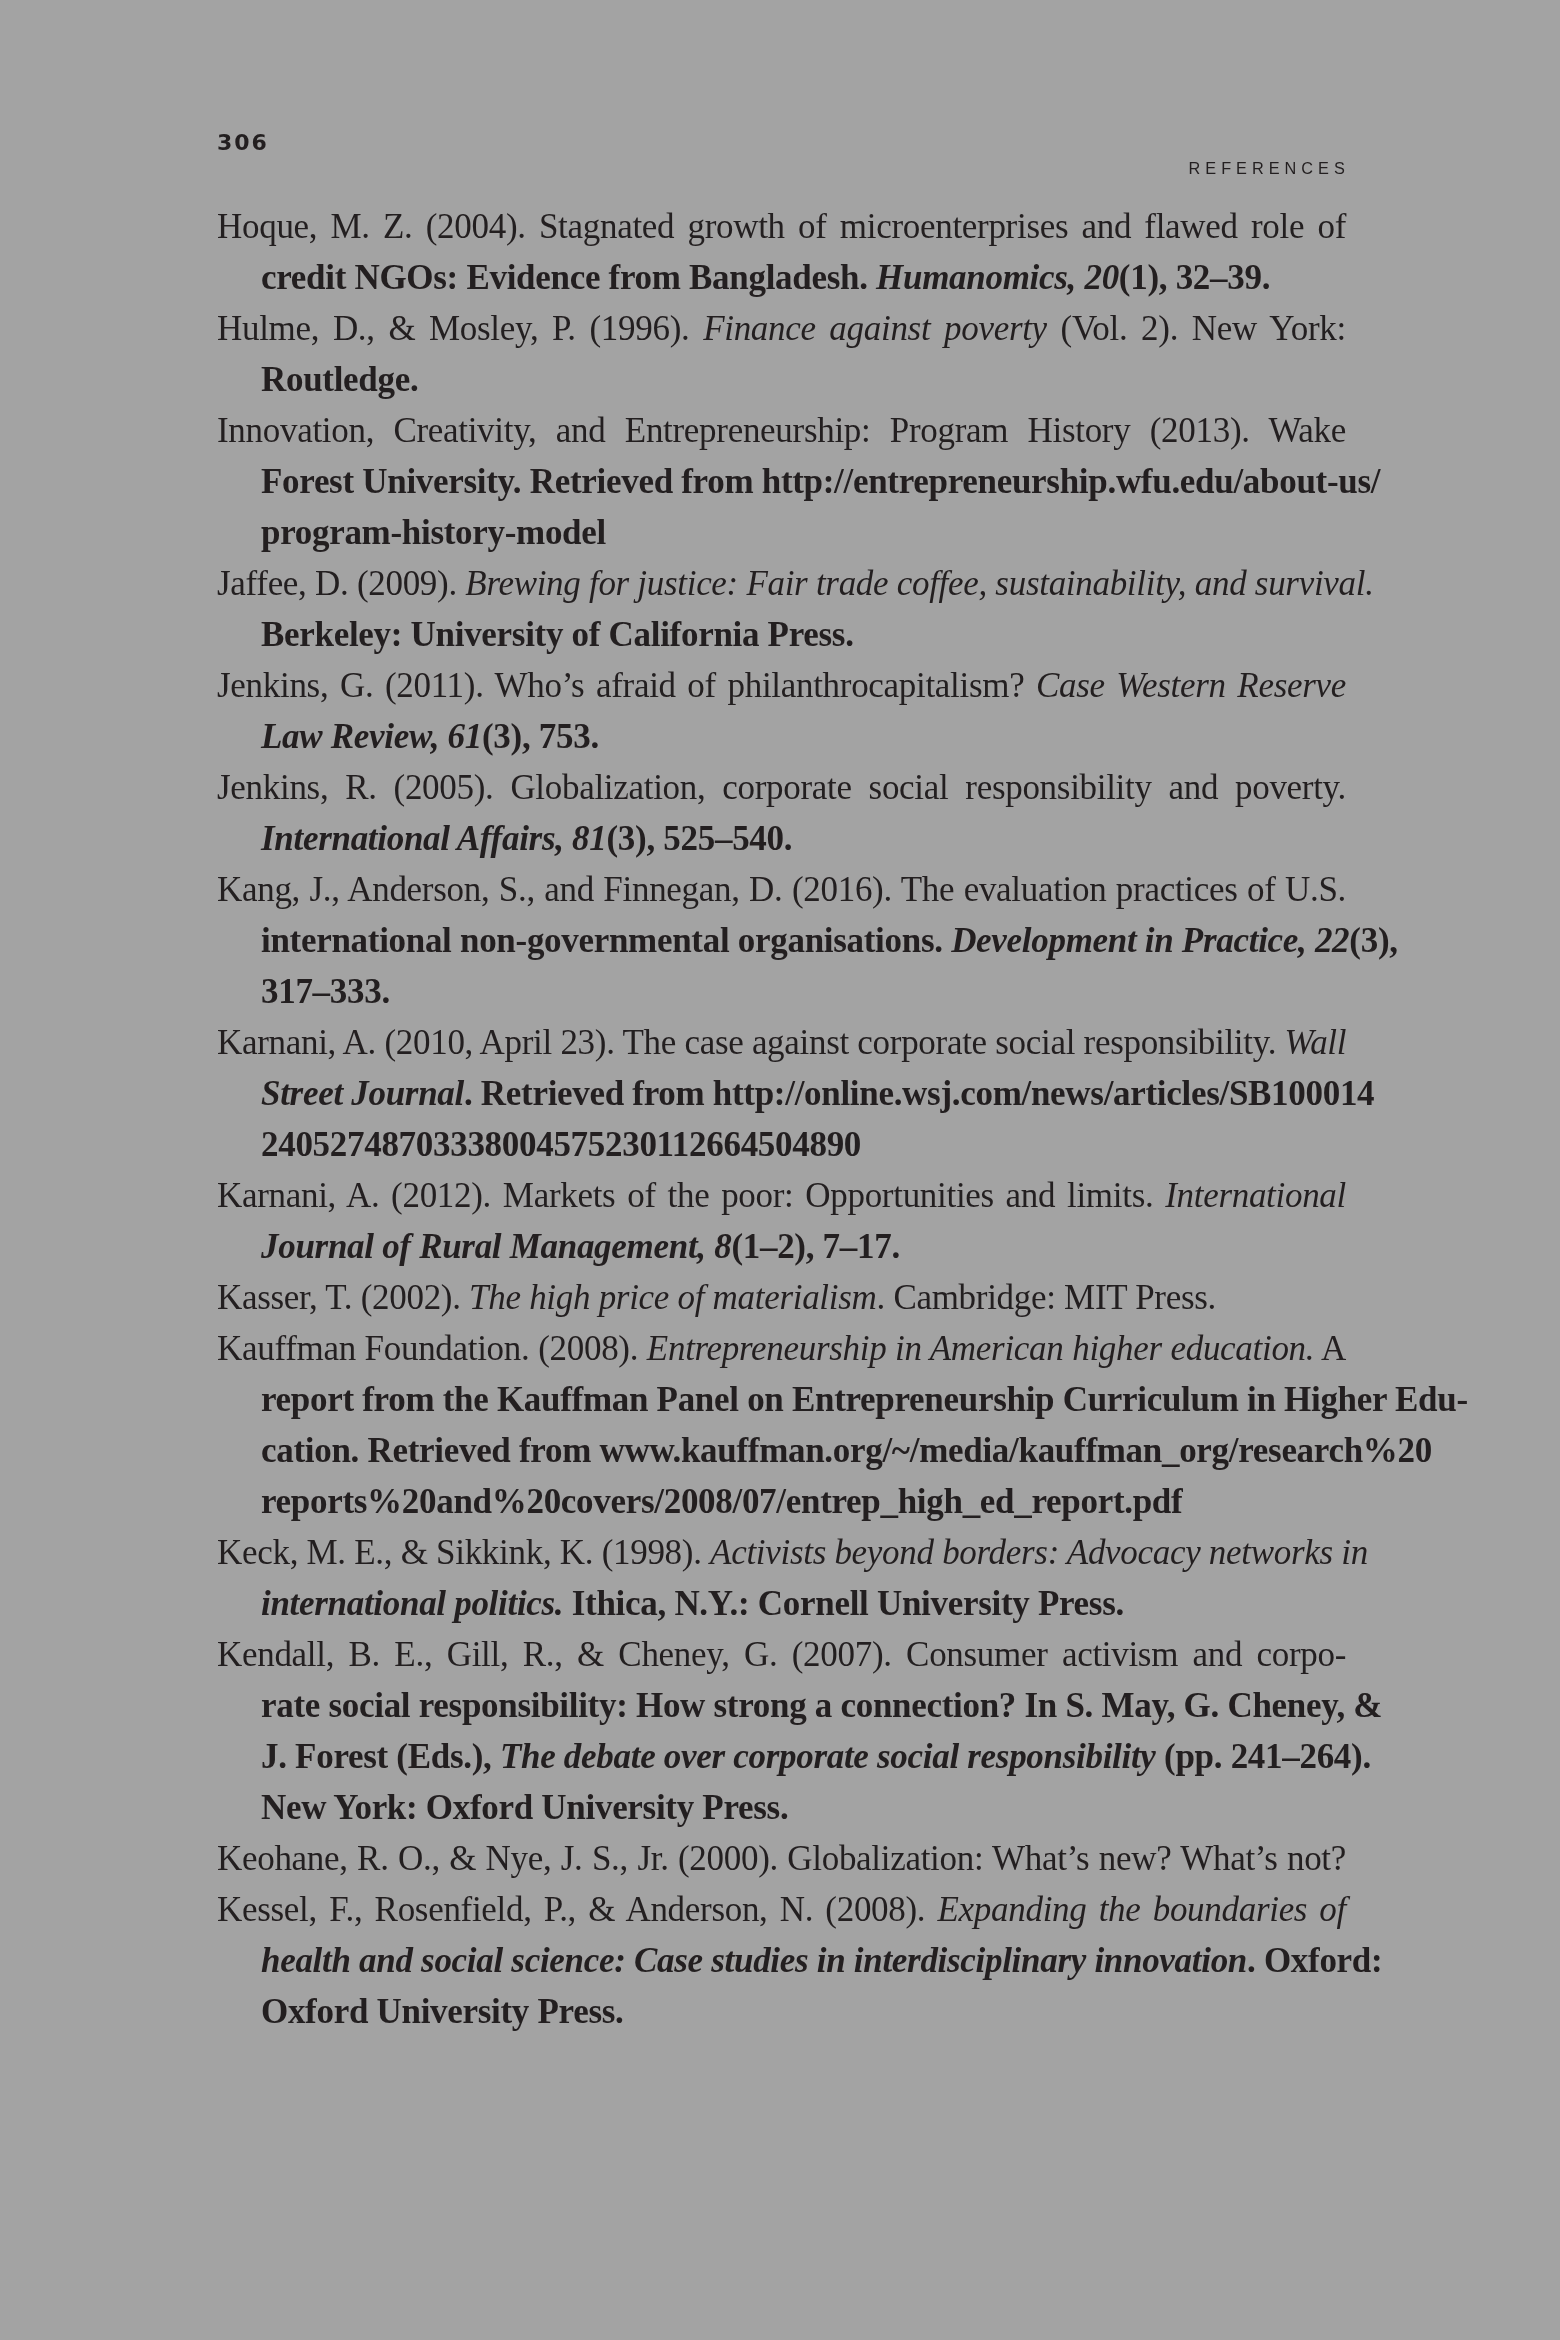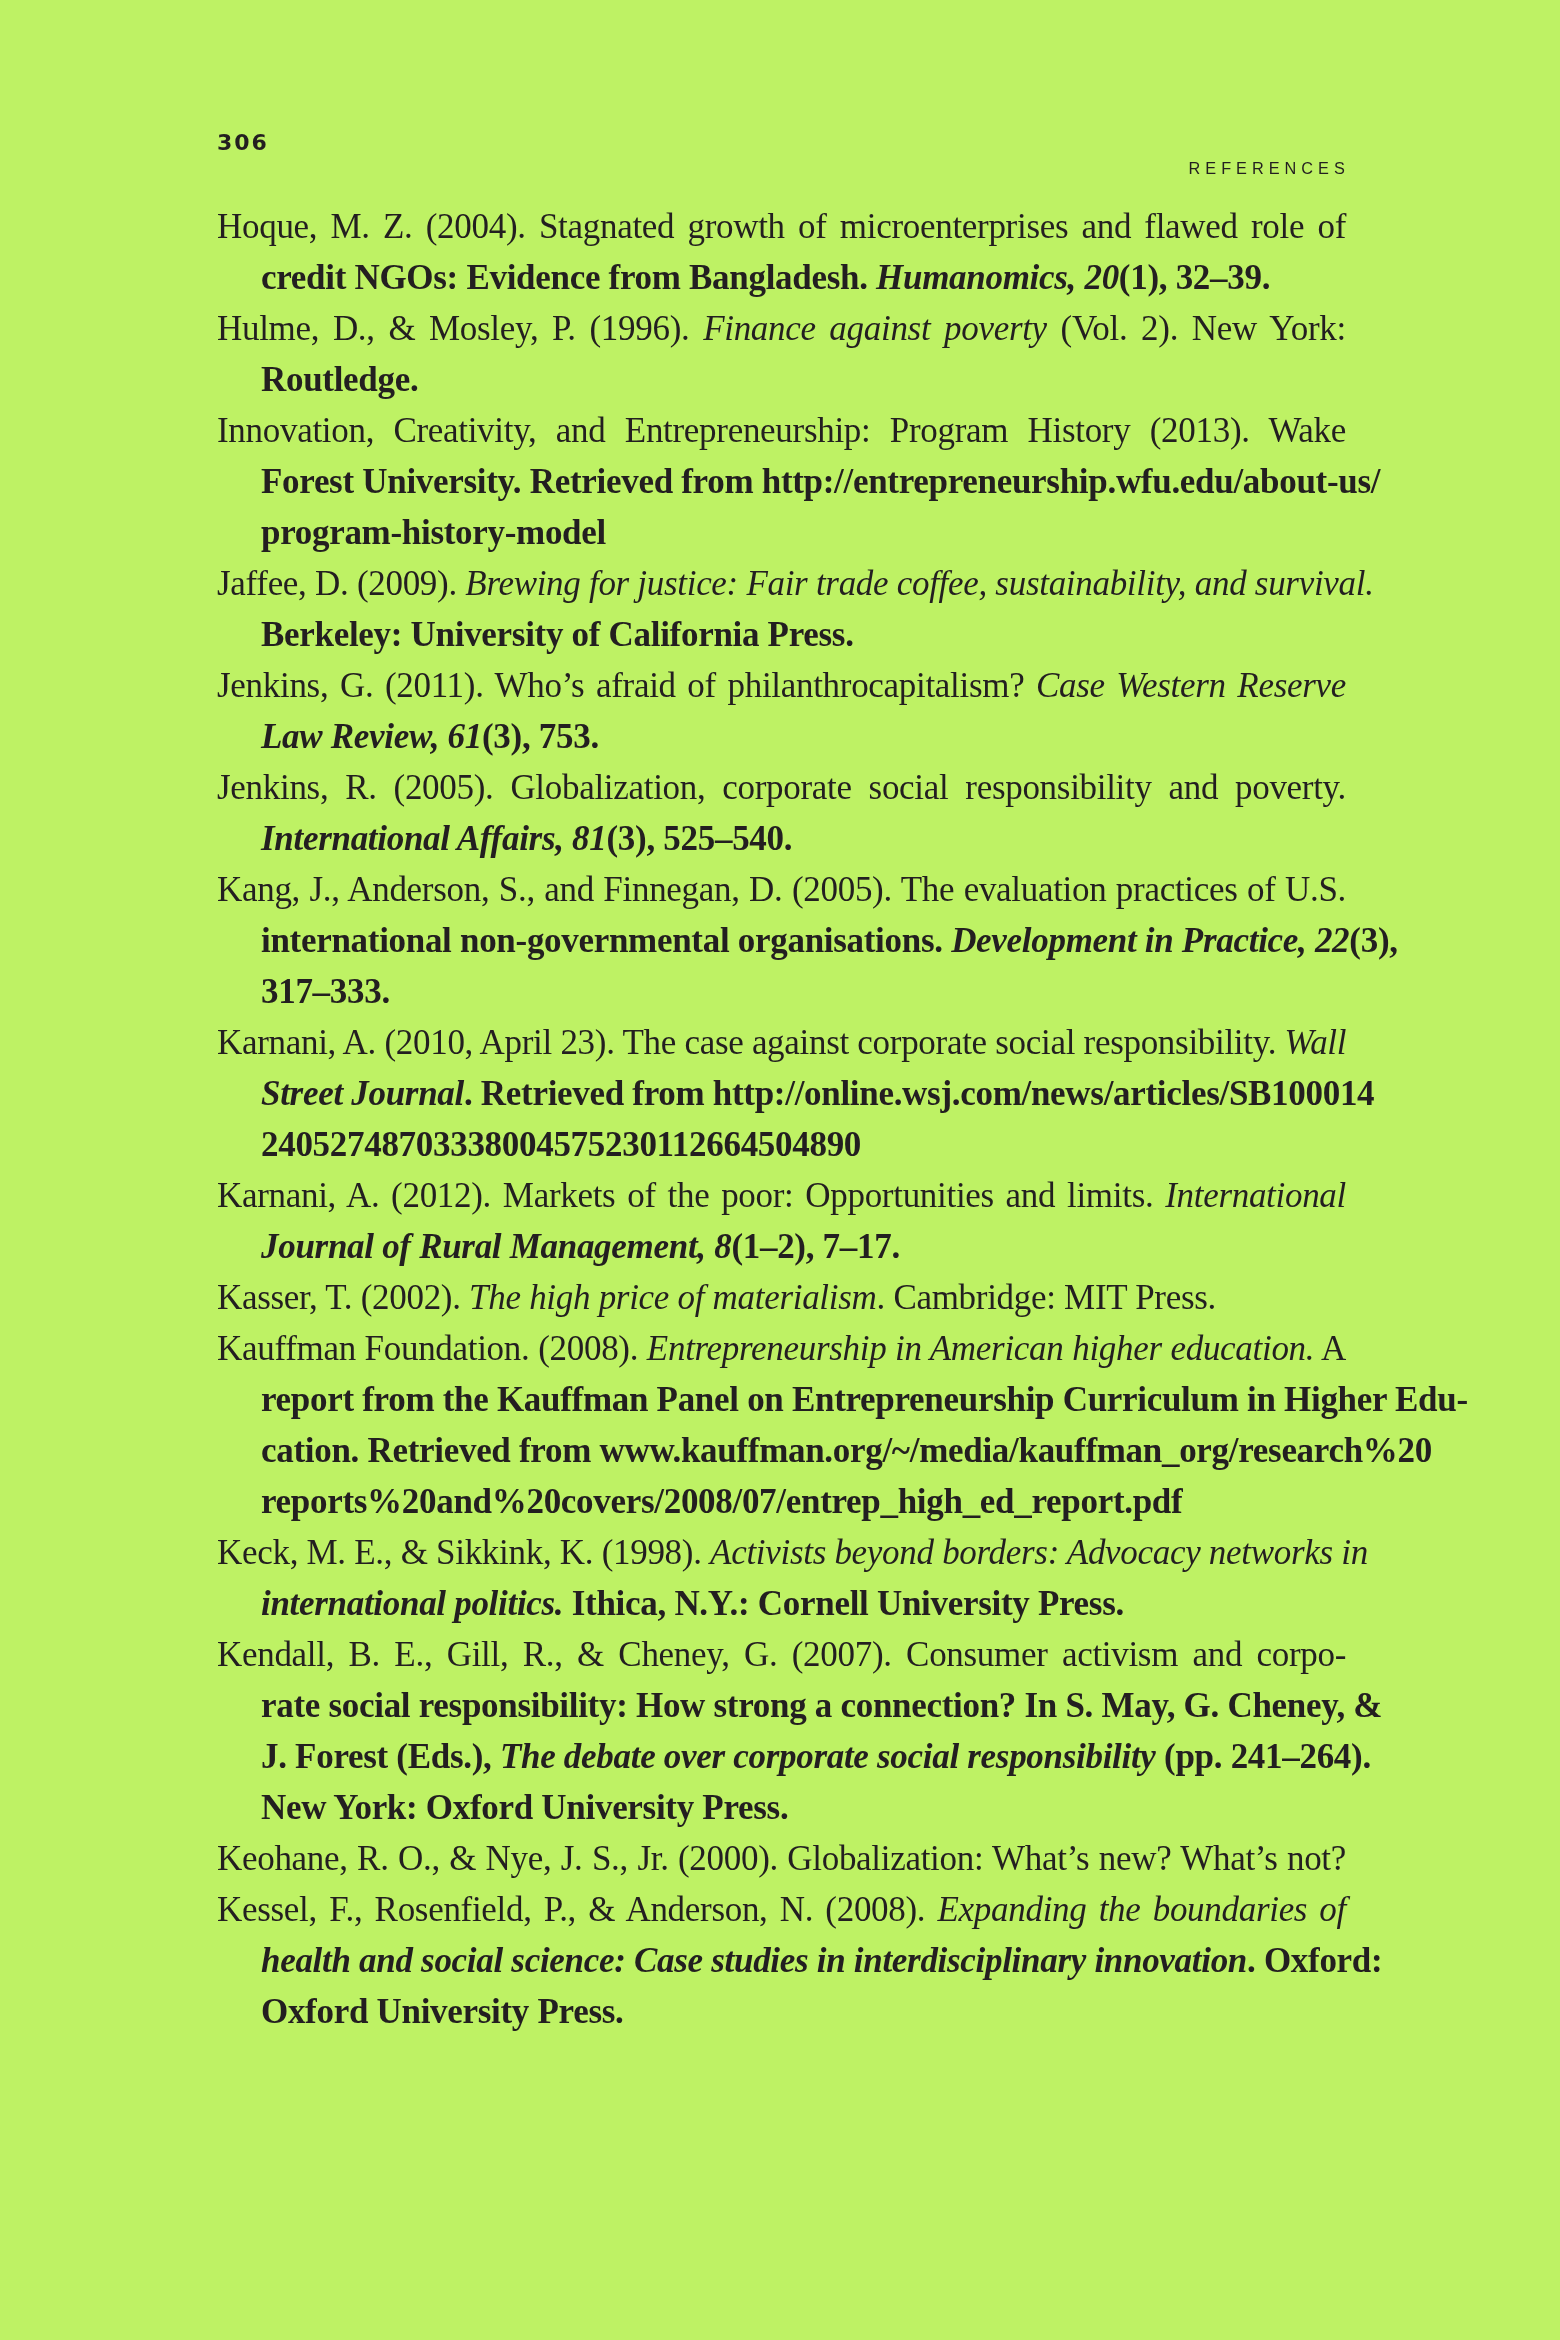--- a/index.html
+++ b/index.html
@@ -1,17 +1,17 @@
 <!DOCTYPE html>
 <html><head>
 <meta charset="utf-8">
 <style>
   html, body { margin: 0; padding: 0; background: #ffffff; }
   body { width: 1561px; height: 2341px; position: relative; overflow: hidden; }
-  .page { position: absolute; left: 0; top: 0; width: 1561px; height: 2341px; background: #bef264; color: #231f20; }
+  .page { position: absolute; left: 0; top: 0; width: 1561px; height: 2341px; background: #a3a3a3; color: #231f20; }
   .running-head { position: absolute; left: 217px; top: 128px; width: 1128px; height: 29px; }
   .folio { position: absolute; left: 0; top: 0; font-family: "DejaVu Sans", sans-serif; font-weight: bold; font-size: 22px; letter-spacing: 1.9px; line-height: 29px; color: #231f20; }
   .section-title { position: absolute; right: 0; top: 1.9px; font-family: "Liberation Sans", sans-serif; font-size: 16.3px; letter-spacing: 5px; margin-right: -4.8px; line-height: 29px; color: #231f20; margin-top: 24px; }
   .refs { position: absolute; left: 217px; top: 201px; width: 1129px; }
   .line { height: 51px; line-height: 51px; font-family: "Liberation Serif", serif; font-size: 35px; white-space: nowrap; overflow: visible; text-align: justify; text-align-last: justify; letter-spacing: -0.3px; word-spacing: 0px; }
   .line.indent { padding-left: 44px; font-weight: bold; }
   .line.last { text-align: left; text-align-last: left; }
   .line i { font-style: italic; }
 </style>
 </head>
@@ -43,21 +43,21 @@
       </div>
       <div>
         <div class="line"><span>Jenkins, G. (2011). Who’s afraid of philanthrocapitalism? </span><i>Case Western Reserve</i></div>
         <div class="line indent last"><i>Law Review, 61</i><span>(3), 753.</span></div>
       </div>
       <div>
         <div class="line"><span>Jenkins, R. (2005). Globalization, corporate social responsibility and poverty.</span></div>
         <div class="line indent last"><i>International Affairs, 81</i><span>(3), 525–540.</span></div>
       </div>
       <div>
-        <div class="line"><span>Kang, J., Anderson, S., and Finnegan, D. (2005). The evaluation practices of U.S.</span></div>
+        <div class="line"><span>Kang, J., Anderson, S., and Finnegan, D. (2016). The evaluation practices of U.S.</span></div>
         <div class="line indent"><span>international non-governmental organisations. </span><i>Development in Practice, 22</i><span>(3),</span></div>
         <div class="line indent last"><span>317–333.</span></div>
       </div>
       <div>
         <div class="line"><span>Karnani, A. (2010, April 23). The case against corporate social responsibility. </span><i>Wall</i></div>
         <div class="line indent"><i>Street Journal</i><span>. Retrieved from http://online.wsj.com/news/articles/SB100014</span></div>
         <div class="line indent last"><span>24052748703338004575230112664504890</span></div>
       </div>
       <div>
         <div class="line"><span>Karnani, A. (2012). Markets of the poor: Opportunities and limits. </span><i>International</i></div>

